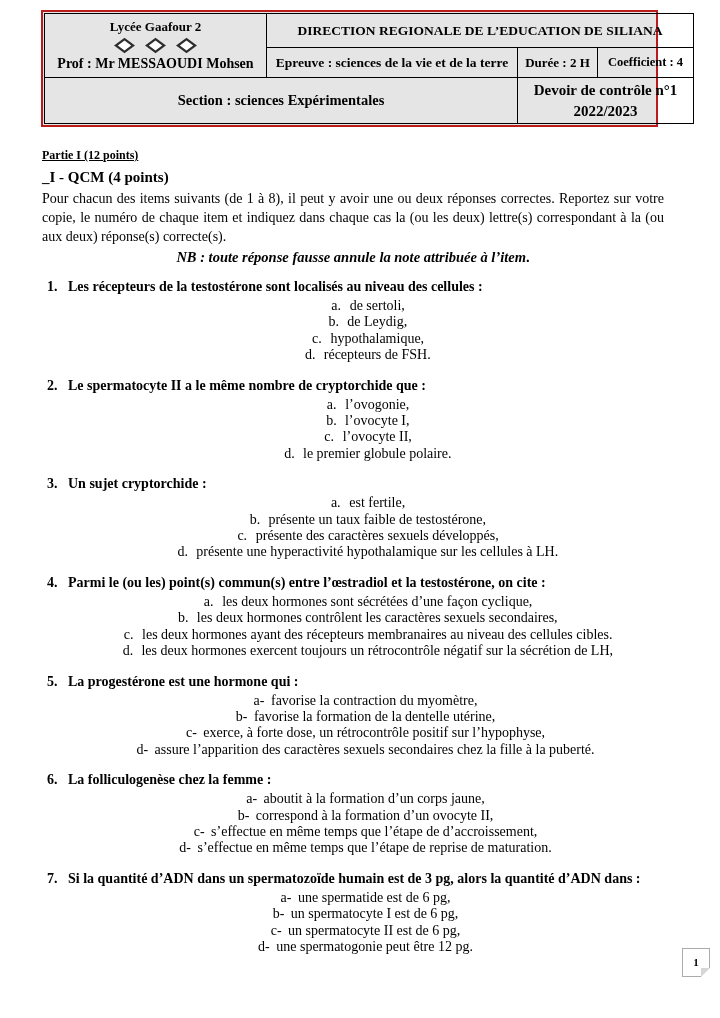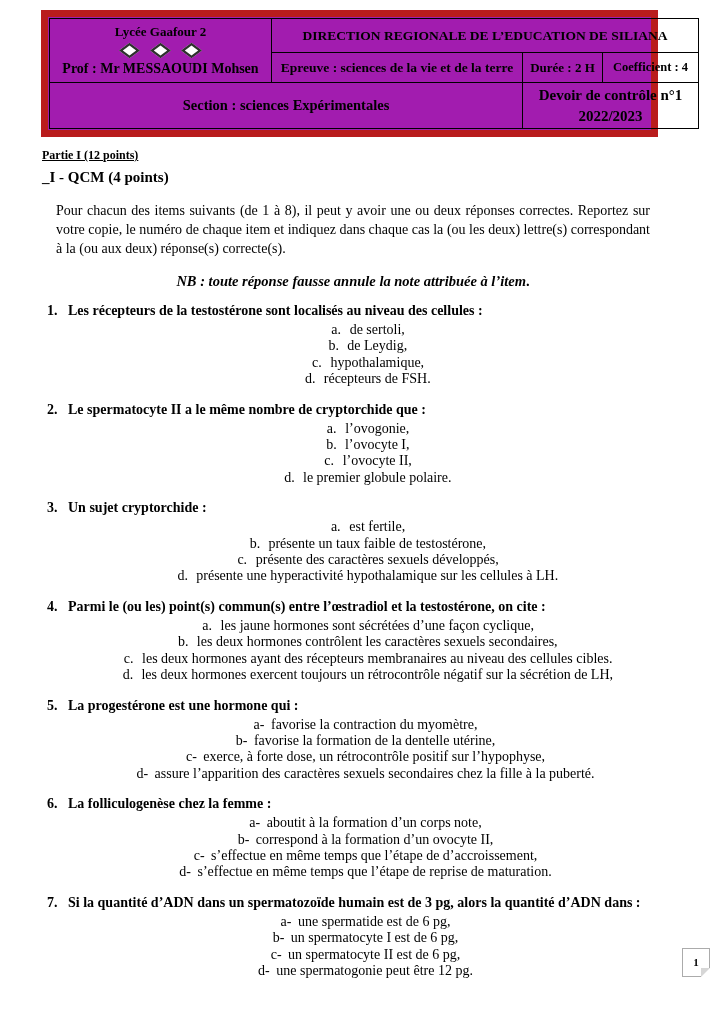--- a/index.html
+++ b/index.html
@@ -5,21 +5,21 @@
   html, body { margin: 0; padding: 0; background: #fff; }
   body {
     width: 720px; height: 1018px; position: relative;
     color: #000; font-family: "Liberation Serif", "DejaVu Serif", serif;
     font-size: 14px; overflow: hidden;
   }
 
   
   .header-wrap {
     position: absolute; left: 41px; top: 10px; width: 617px;
-    border: 7px solid #b91c1c; padding: 1px; box-sizing: border-box; background: #a21caf;
+    border: 2px solid #b91c1c; padding: 1px; box-sizing: border-box; background: #e5e5e5;
   }
   .header-table { border-collapse: collapse; width: 100%; table-layout: fixed; }
   .header-table td {
     border: 1px solid #000; padding: 1px 2px; text-align: center;
     vertical-align: middle; font-weight: bold;
   }
   .col-school { width: 222px; } .col-epreuve { width: 251px; }
   .col-duree { width: 80px; }  .col-coeff { width: 96px; }
   .row-direction { height: 34px; } .row-epreuve { height: 30px; } .row-bottom { height: 46px; }
   .school-line { font-size: 13px; line-height: 16px; }
@@ -39,21 +39,21 @@
   .devoir-cell div { line-height: 21px; }
 
   
   .content { position: absolute; left: 42px; top: 146px; width: 622px; }
   .partie-title {
     font-size: 12px; font-weight: bold; text-decoration: underline;
     margin: 0 0 3px; line-height: 19px;
   }
   .qcm-title { font-size: 15px; font-weight: bold; margin: 0 0 2px; line-height: 19px; }
   .qcm-title .underscore { font-weight: bold; }
-  .intro { margin: 14px; text-align: justify; line-height: 19px; }
+  .intro { margin: 0; text-align: justify; line-height: 19px; }
   .nb-note {
     text-align: center; font-weight: bold; font-style: italic;
     font-size: 14.5px; line-height: 19px; margin: 2px 0 10px;
   }
   .nb-note .period { font-style: normal; }
 
   .question { margin-bottom: 12px; }
   .q-head { font-weight: bold; line-height: 19px; white-space: nowrap; margin-bottom: 2px; }
   .q-num { display: inline-block; width: 21px; margin-left: 5px; }
   .option { line-height: 16.4px; padding-left: 25px; white-space: nowrap; text-align: center; }
@@ -147,21 +147,21 @@
           <div class="option dot"><span class="opt-label">b.</span> <span class="opt-text">présente un taux faible de testostérone,</span></div>
           <div class="option dot"><span class="opt-label">c.</span> <span class="opt-text">présente des caractères sexuels développés,</span></div>
           <div class="option dot"><span class="opt-label">d.</span> <span class="opt-text">présente une hyperactivité hypothalamique sur les cellules à LH.</span></div>
         </div>
   </div>
       <div class="question">
     <div class="q-head">
       <span class="q-num">4.</span><span class="q-text">Parmi le (ou les) point(s) commun(s) entre l’œstradiol et la testostérone, on cite :</span>
     </div>
     <div class="q-options">
-          <div class="option dot"><span class="opt-label">a.</span> <span class="opt-text">les jaune hormones sont sécrétées d’une façon cyclique,</span></div>
+          <div class="option dot"><span class="opt-label">a.</span> <span class="opt-text">les deux hormones sont sécrétées d’une façon cyclique,</span></div>
           <div class="option dot"><span class="opt-label">b.</span> <span class="opt-text">les deux hormones contrôlent les caractères sexuels secondaires,</span></div>
           <div class="option dot"><span class="opt-label">c.</span> <span class="opt-text">les deux hormones ayant des récepteurs membranaires au niveau des cellules cibles.</span></div>
           <div class="option dot"><span class="opt-label">d.</span> <span class="opt-text">les deux hormones exercent toujours un rétrocontrôle négatif sur la sécrétion de LH,</span></div>
         </div>
   </div>
       <div class="question">
     <div class="q-head">
       <span class="q-num">5.</span><span class="q-text">La progestérone est une hormone qui :</span>
     </div>
     <div class="q-options">
@@ -169,21 +169,21 @@
           <div class="option dash"><span class="opt-label">b-</span> <span class="opt-text">favorise la formation de la dentelle utérine,</span></div>
           <div class="option dash"><span class="opt-label">c-</span> <span class="opt-text">exerce, à forte dose, un rétrocontrôle positif sur l’hypophyse,</span></div>
           <div class="option dash"><span class="opt-label">d-</span> <span class="opt-text">assure l’apparition des caractères sexuels secondaires chez la fille à la puberté.</span></div>
         </div>
   </div>
       <div class="question">
     <div class="q-head">
       <span class="q-num">6.</span><span class="q-text">La folliculogenèse chez la femme :</span>
     </div>
     <div class="q-options">
-          <div class="option dash"><span class="opt-label">a-</span> <span class="opt-text">aboutit à la formation d’un corps note,</span></div>
+          <div class="option dash"><span class="opt-label">a-</span> <span class="opt-text">aboutit à la formation d’un corps jaune,</span></div>
           <div class="option dash"><span class="opt-label">b-</span> <span class="opt-text">correspond à la formation d’un ovocyte II,</span></div>
           <div class="option dash"><span class="opt-label">c-</span> <span class="opt-text">s’effectue en même temps que l’étape de d’accroissement,</span></div>
           <div class="option dash"><span class="opt-label">d-</span> <span class="opt-text">s’effectue en même temps que l’étape de reprise de maturation.</span></div>
         </div>
   </div>
       <div class="question">
     <div class="q-head">
       <span class="q-num">7.</span><span class="q-text">Si la quantité d’ADN dans un spermatozoïde humain est de 3 pg, alors la quantité d’ADN dans :</span>
     </div>
     <div class="q-options">

